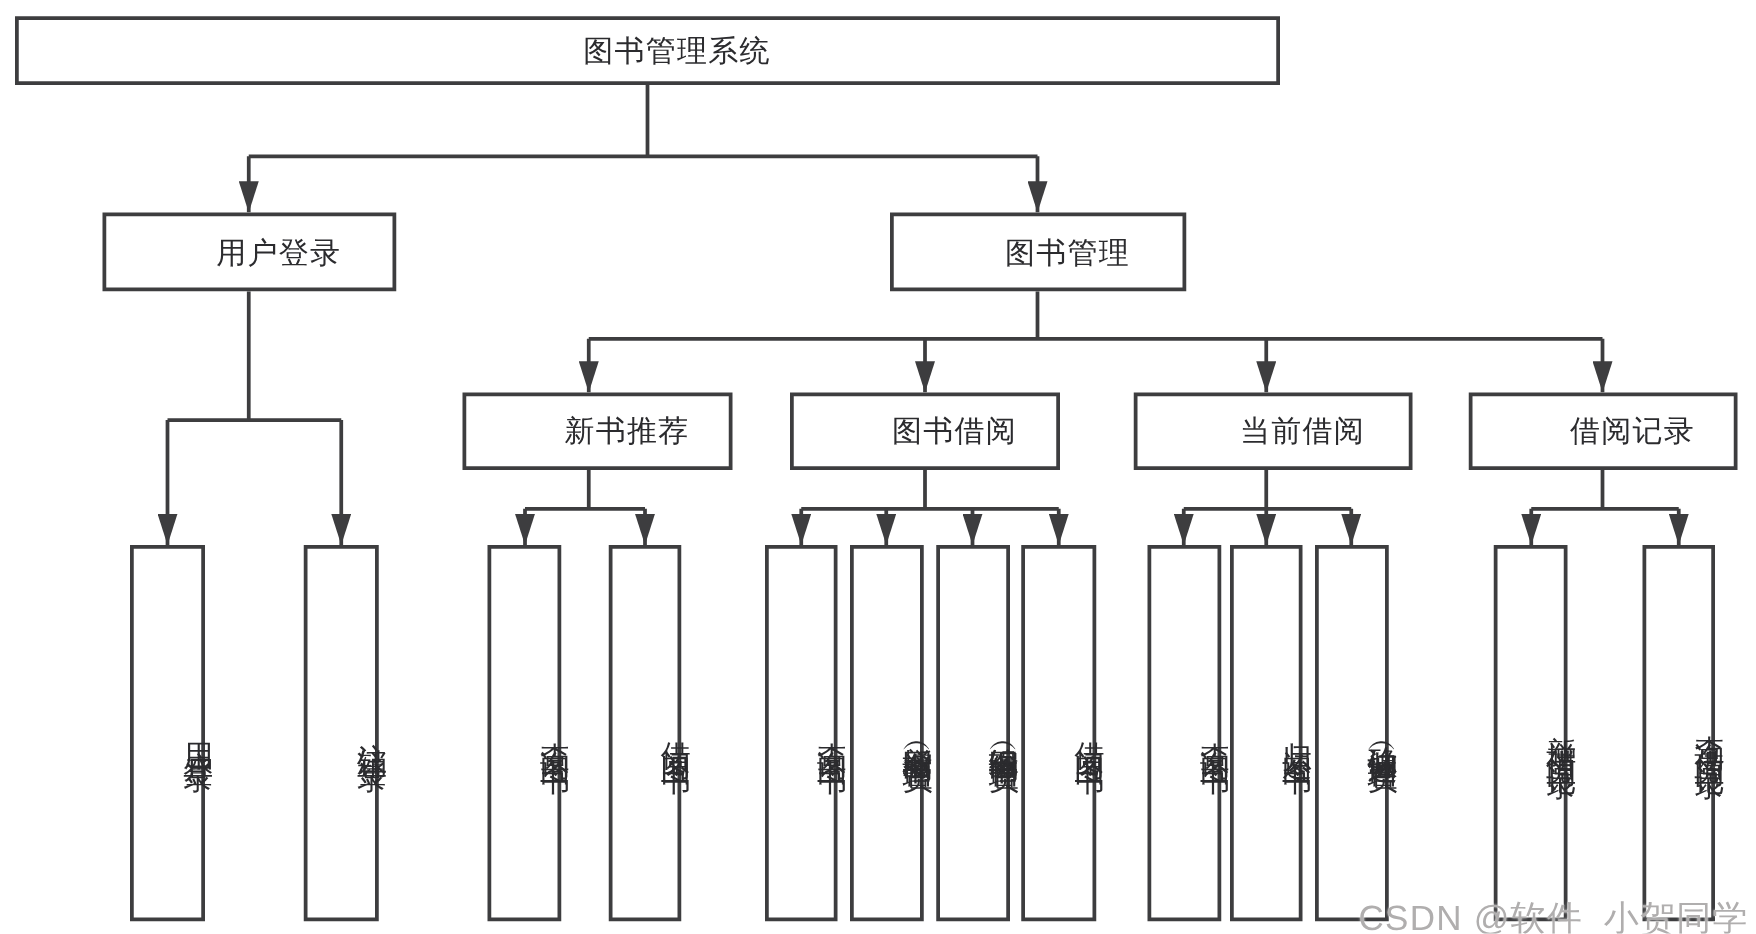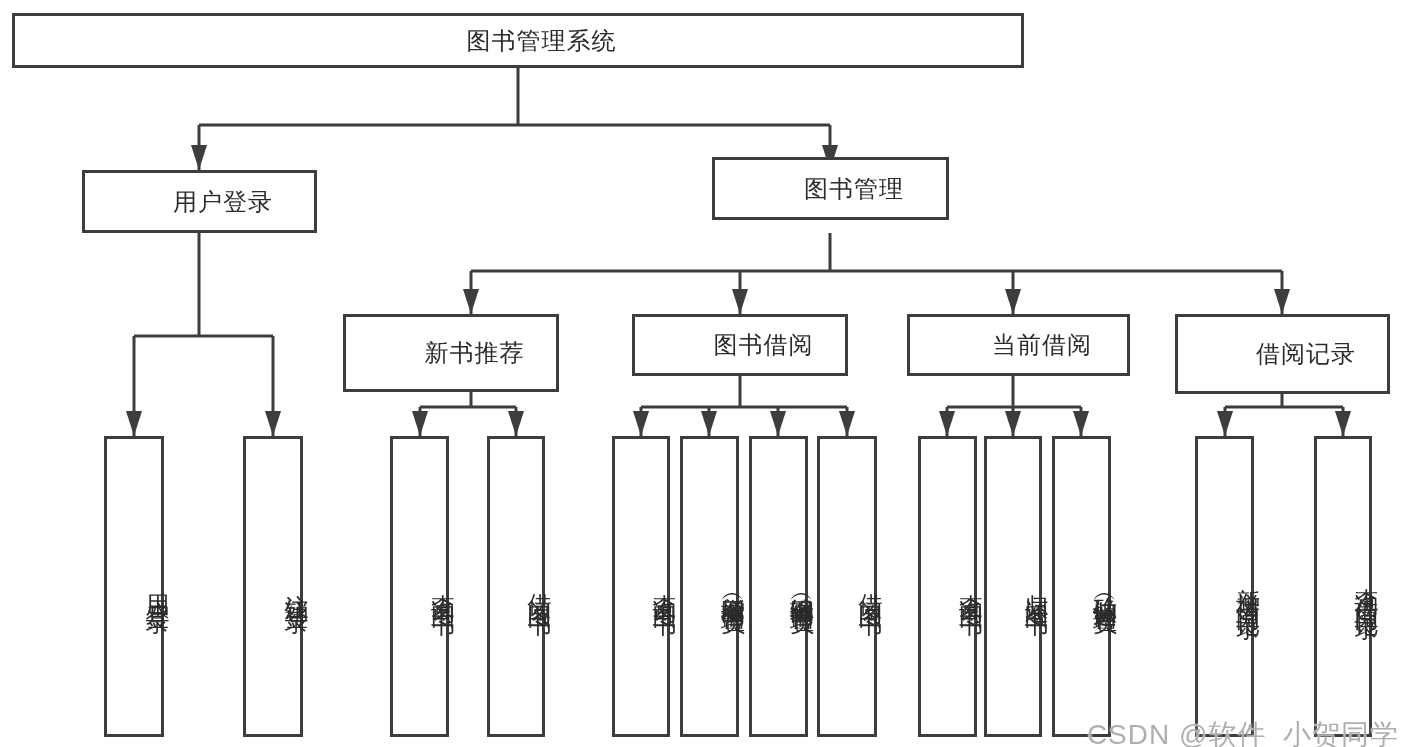--- a/index.html
+++ b/index.html
@@ -103,34 +103,34 @@
     </g>
   </svg>
 
   <div class="node" style="left:12px;top:13px;width:1012px;height:55px;">
     <span>图书管理系统</span>
   </div>
 
   <div class="node" style="left:82px;top:170px;width:235px;height:63px;">
     <span>用户登录</span>
   </div>
-  <div class="node" style="left:712px;top:157px;width:237px;height:63px;">
+  <div class="node" style="left:712px;top:170px;width:237px;height:63px;">
     <span>图书管理</span>
   </div>
 
-  <div class="node" style="left:343px;top:314px;width:216px;height:78px;">
+  <div class="node" style="left:370px;top:314px;width:216px;height:62px;">
     <span>新书推荐</span>
   </div>
   <div class="node" style="left:632px;top:314px;width:216px;height:62px;align-items:center;">
     <span>图书借阅</span>
   </div>
   <div class="node" style="left:907px;top:314px;width:223px;height:62px;">
     <span>当前借阅</span>
   </div>
-  <div class="node" style="left:1175px;top:314px;width:215px;height:80px;">
+  <div class="node" style="left:1175px;top:314px;width:215px;height:62px;">
     <span>借阅记录</span>
   </div>
 
   <div class="node leaf" style="left:104px;top:436px;width:60px;height:301px;">
     <span class="vtext">用户登录</span>
   </div>
   <div class="node leaf" style="left:243px;top:436px;width:60px;height:301px;">
     <span class="vtext">注销登录</span>
   </div>
 

